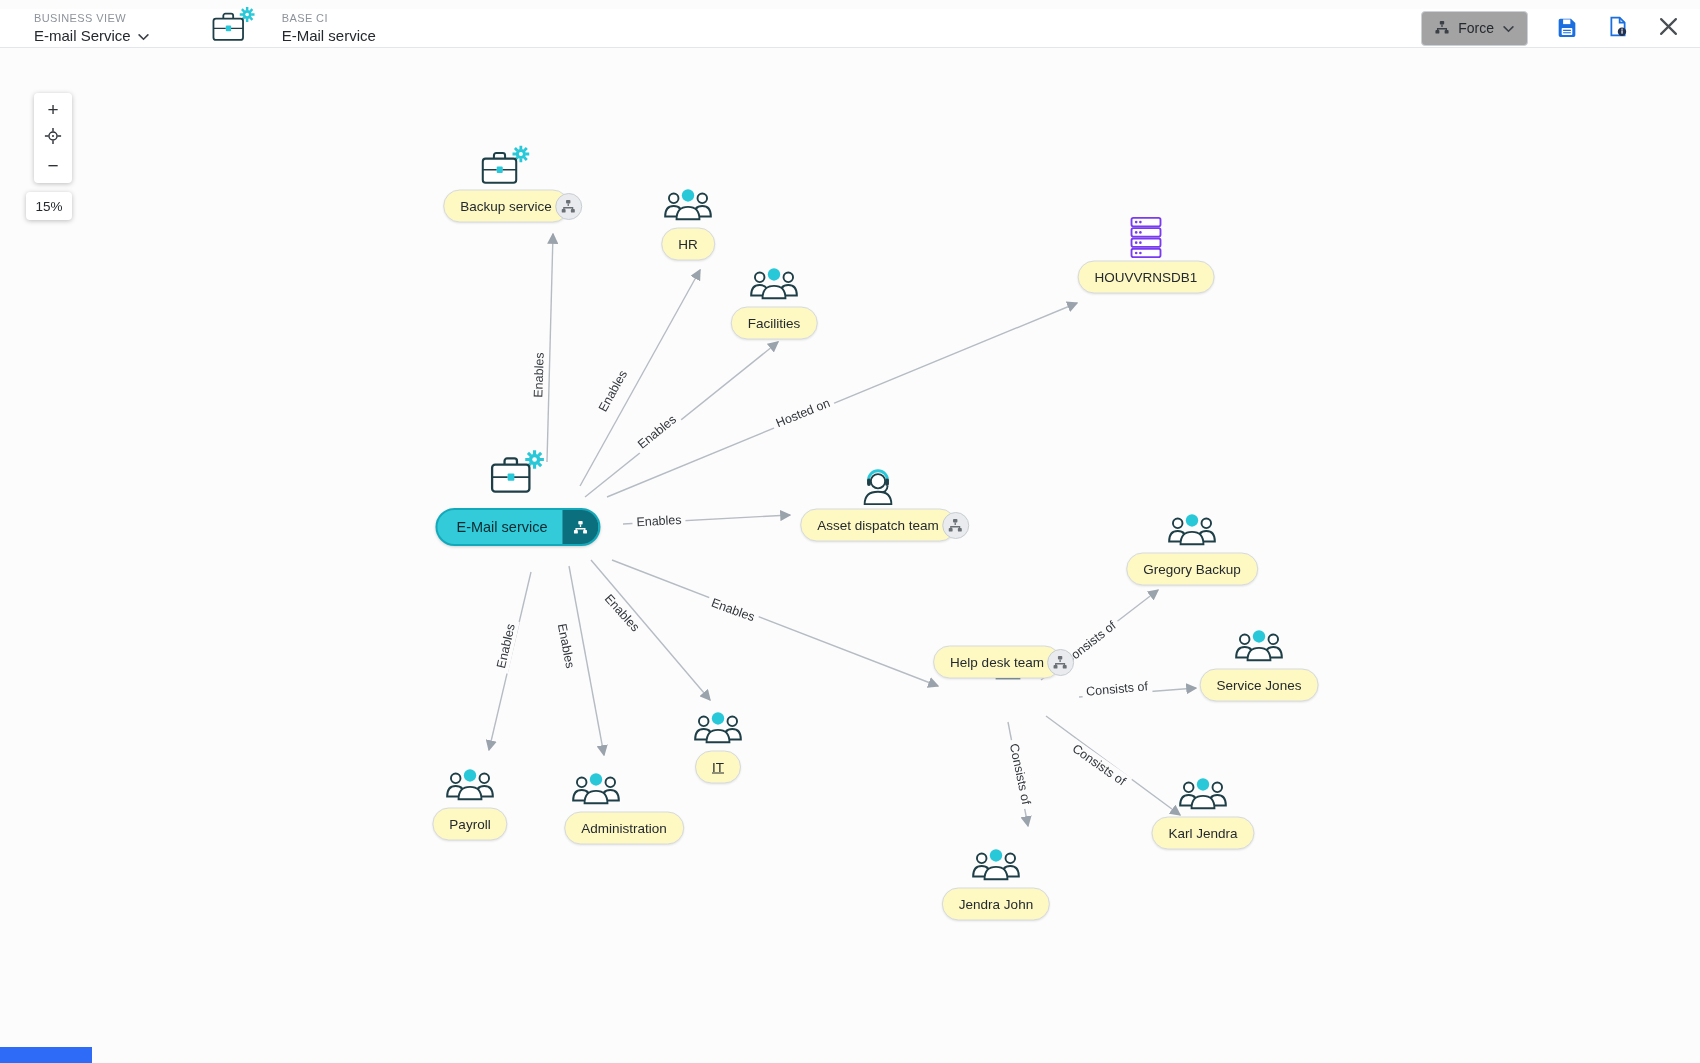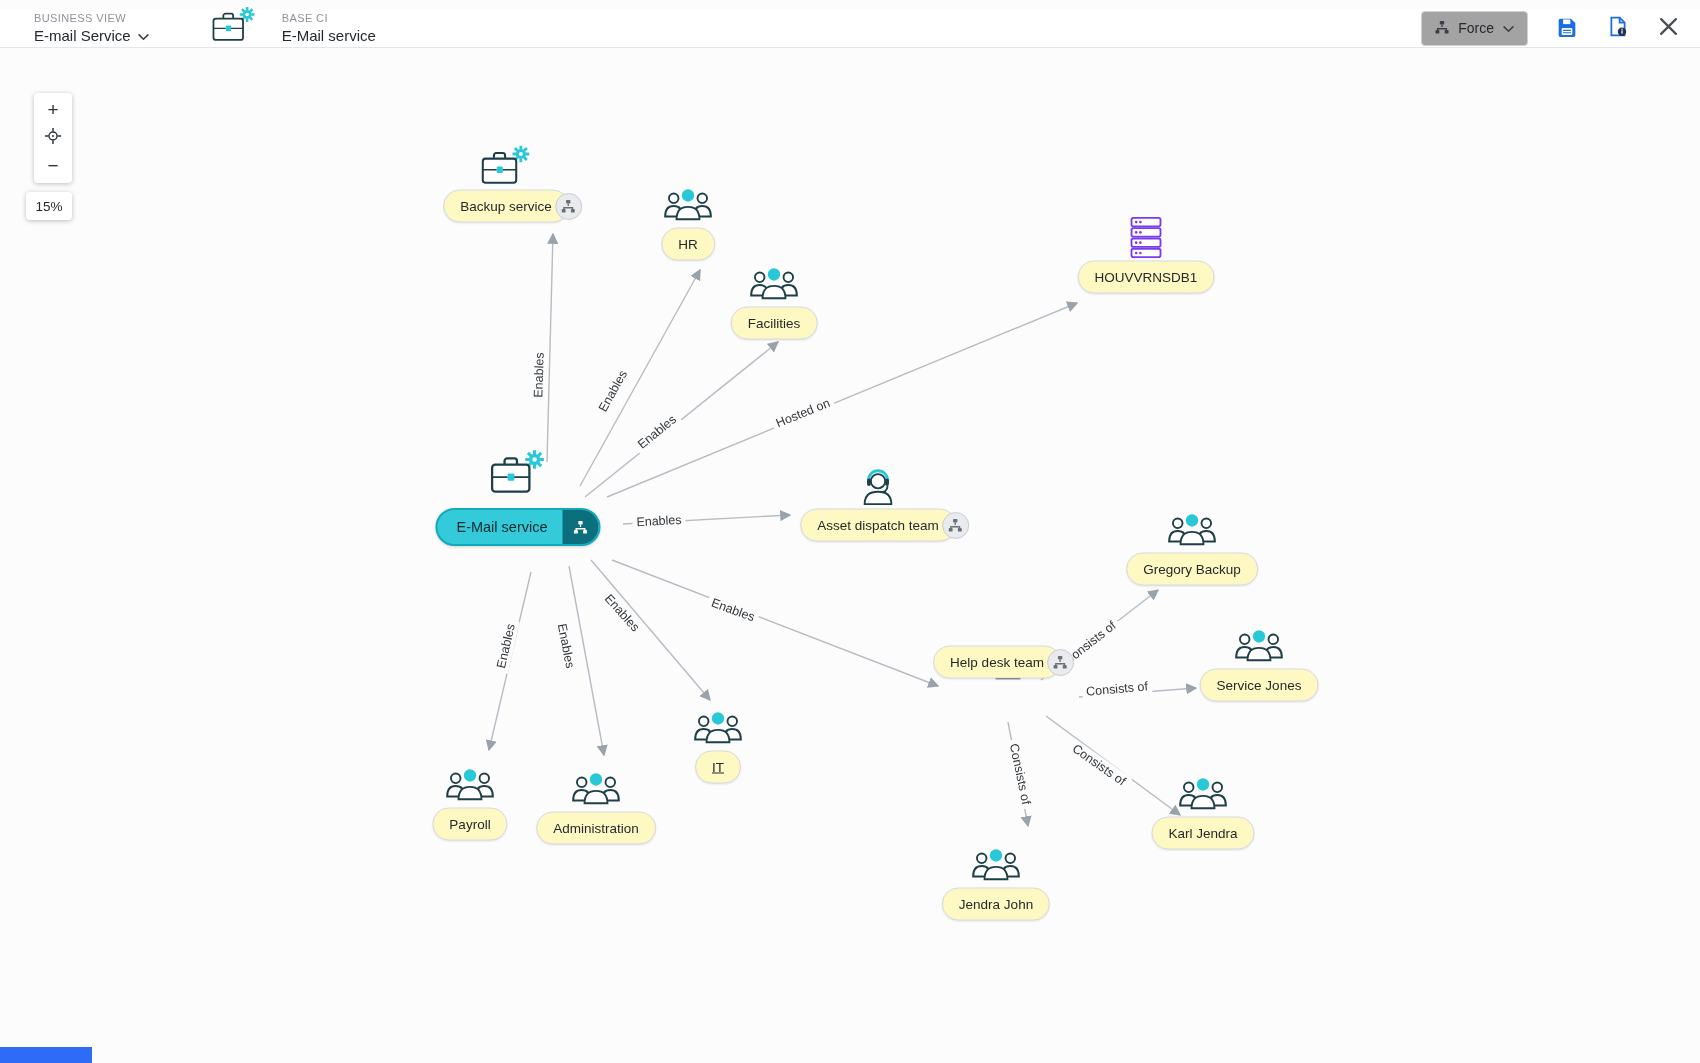--- a/index.html
+++ b/index.html
@@ -377,21 +377,21 @@
     <div class="node-icon" style="left: 596px; top: 789px;"><svg width="50" height="40" viewBox="0 0 52 42">
     <g fill="#fff" stroke="#1e3f47" stroke-width="2">
       <circle cx="11" cy="14" r="5"></circle>
           <path d="M2 33 c0 -8 4 -11 9 -11 s9 3 9 11 z"></path>
       <circle cx="41" cy="14" r="5"></circle>
           <path d="M32 33 c0 -8 4 -11 9 -11 s9 3 9 11 z"></path>
     </g>
     <circle cx="26" cy="11" r="6.5" fill="#29c8d9"></circle>
     <path d="M14 36 c0 -10 5 -13 12 -13 s12 3 12 13 z" fill="#fff" stroke="#1e3f47" stroke-width="2"></path>
       </svg></div>
-    <div class="node-label" style="left: 596px; top: 828px;">Administration</div>
+    <div class="node-label" style="left: 624px; top: 828px;">Administration</div>
     <div class="node-icon" style="left: 470px; top: 785px;"><svg width="50" height="40" viewBox="0 0 52 42">
     <g fill="#fff" stroke="#1e3f47" stroke-width="2">
       <circle cx="11" cy="14" r="5"></circle>
           <path d="M2 33 c0 -8 4 -11 9 -11 s9 3 9 11 z"></path>
       <circle cx="41" cy="14" r="5"></circle>
           <path d="M32 33 c0 -8 4 -11 9 -11 s9 3 9 11 z"></path>
     </g>
     <circle cx="26" cy="11" r="6.5" fill="#29c8d9"></circle>
     <path d="M14 36 c0 -10 5 -13 12 -13 s12 3 12 13 z" fill="#fff" stroke="#1e3f47" stroke-width="2"></path>
       </svg></div>

